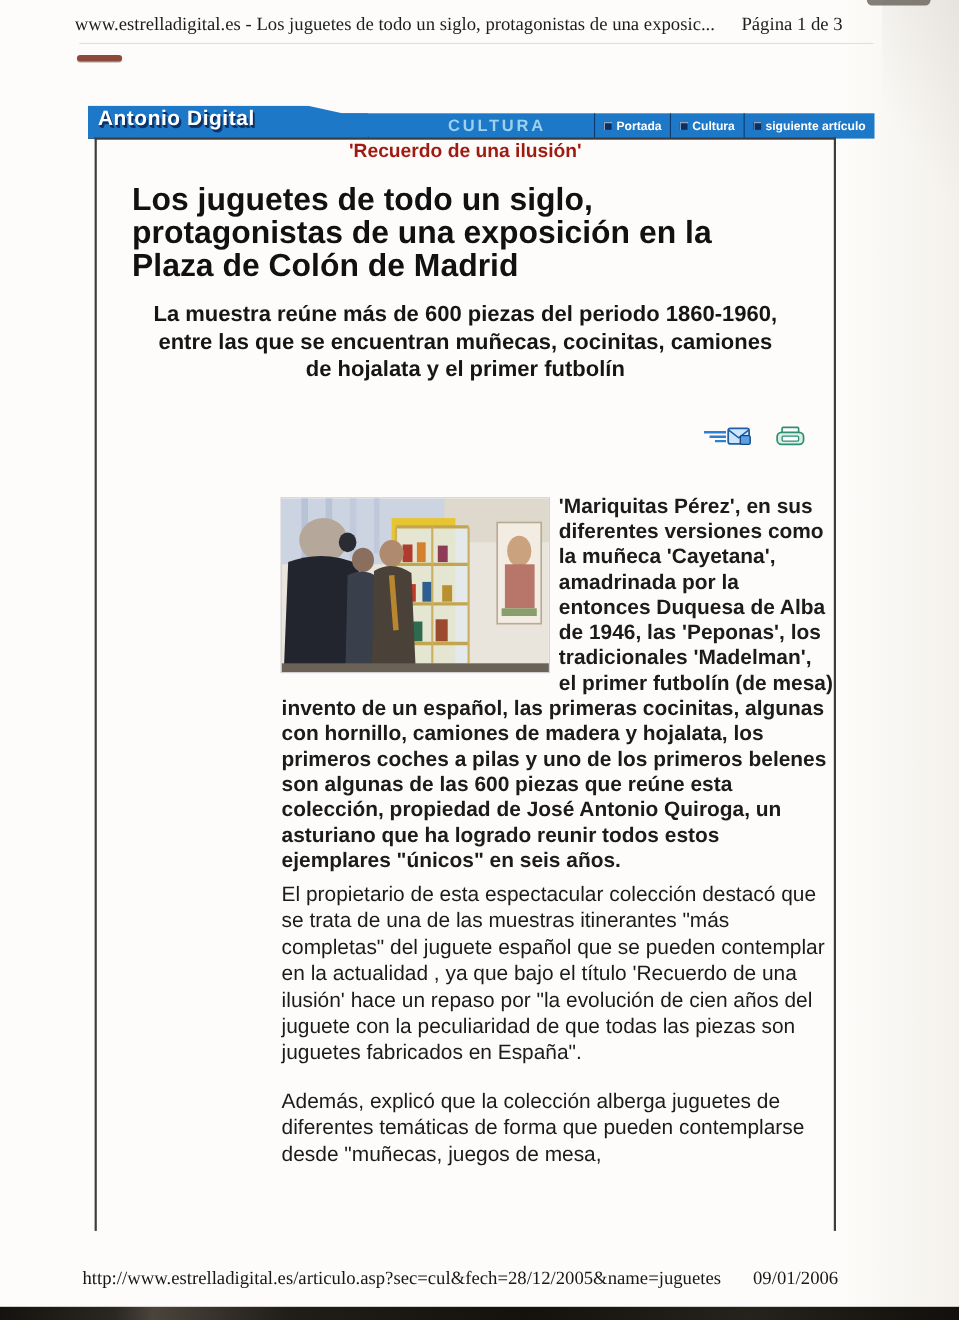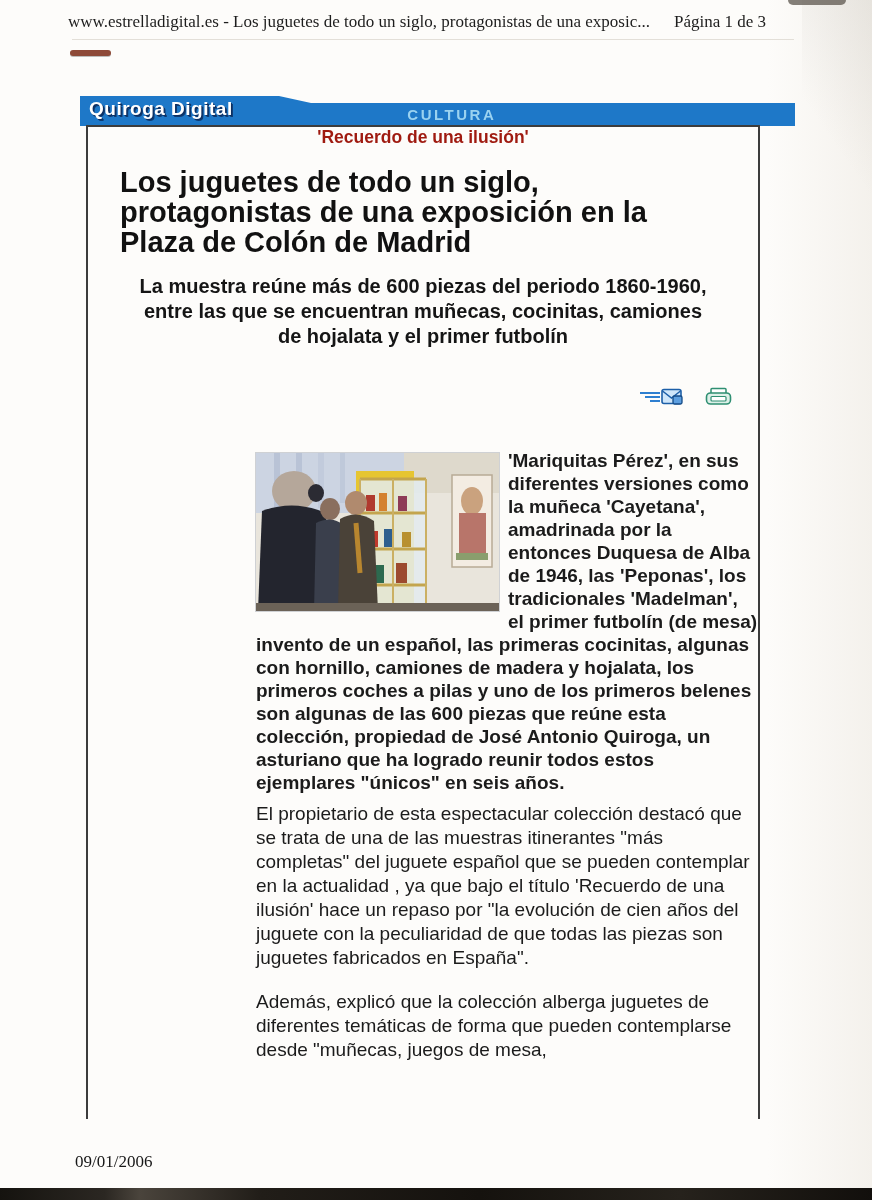--- a/index.html
+++ b/index.html
@@ -71,23 +71,37 @@
   <div class="print-header">
     <span class="ptitle">www.estrelladigital.es - Los juguetes de todo un siglo, protagonistas de una exposic...</span>
     <span class="ppage">Página 1 de 3</span>
   </div>
   <div class="header-rule"></div>
   <div class="brown-dash"></div>
 
   <div class="banner">
     <div class="logo-underline"></div>
     <div class="logo-tab">
-      <span class="logo-text">Quiroga Digital</span>
+      <span class="logo-text">Antonio Digital</span>
     </div>
     <div class="section-label">CULTURA</div>
+    <div class="banner-nav">
+      <div class="nav-item">
+        <span class="nav-sq"></span>
+        <span>Portada</span>
+      </div>
+      <div class="nav-item">
+        <span class="nav-sq"></span>
+        <span>Cultura</span>
+      </div>
+      <div class="nav-item">
+        <span class="nav-sq"></span>
+        <span>siguiente artículo</span>
+      </div>
+    </div>
   </div>
 
   <div class="article-box">
     <div class="kicker">'Recuerdo de una ilusión'</div>
     <h1 class="headline">Los juguetes de todo un siglo, protagonistas de una exposición en la Plaza de Colón de Madrid</h1>
     <div class="subhead">La muestra reúne más de 600 piezas del periodo 1860-1960, entre las que se encuentran muñecas, cocinitas, camiones de hojalata y el primer futbolín</div>
 
 
     <div class="action-icons">
 
@@ -146,19 +160,20 @@
 
         <rect x="0" y="150" width="243" height="8" fill="#6b6257"></rect>
       </svg>
       <p class="lead">'Mariquitas Pérez', en sus diferentes versiones como la muñeca 'Cayetana', amadrinada por la entonces Duquesa de Alba de 1946, las 'Peponas', los tradicionales 'Madelman', el primer futbolín (de mesa) invento de un español, las primeras cocinitas, algunas con hornillo, camiones de madera y hojalata, los primeros coches a pilas y uno de los primeros belenes son algunas de las 600 piezas que reúne esta colección, propiedad de José Antonio Quiroga, un asturiano que ha logrado reunir todos estos ejemplares "únicos" en seis años.</p>
       <p class="graf g2">El propietario de esta espectacular colección destacó que se trata de una de las muestras itinerantes "más completas" del juguete español que se pueden contemplar en la actualidad , ya que bajo el título 'Recuerdo de una ilusión' hace un repaso por "la evolución de cien años del juguete con la peculiaridad de que todas las piezas son juguetes fabricados en España".</p>
       <p class="graf g3">Además, explicó que la colección alberga juguetes de diferentes temáticas de forma que pueden contemplarse desde "muñecas, juegos de mesa,</p>
     </div>
   </div>
 
   <div class="print-footer">
+    <span>http://www.estrelladigital.es/articulo.asp?sec=cul&amp;fech=28/12/2005&amp;name=juguetes</span>
     <span>09/01/2006</span>
   </div>
 
   <div class="page-curl"></div>
   <div class="scan-smudge"></div>
   <div class="scan-band"></div>
 </div>
 
 </body></html>

